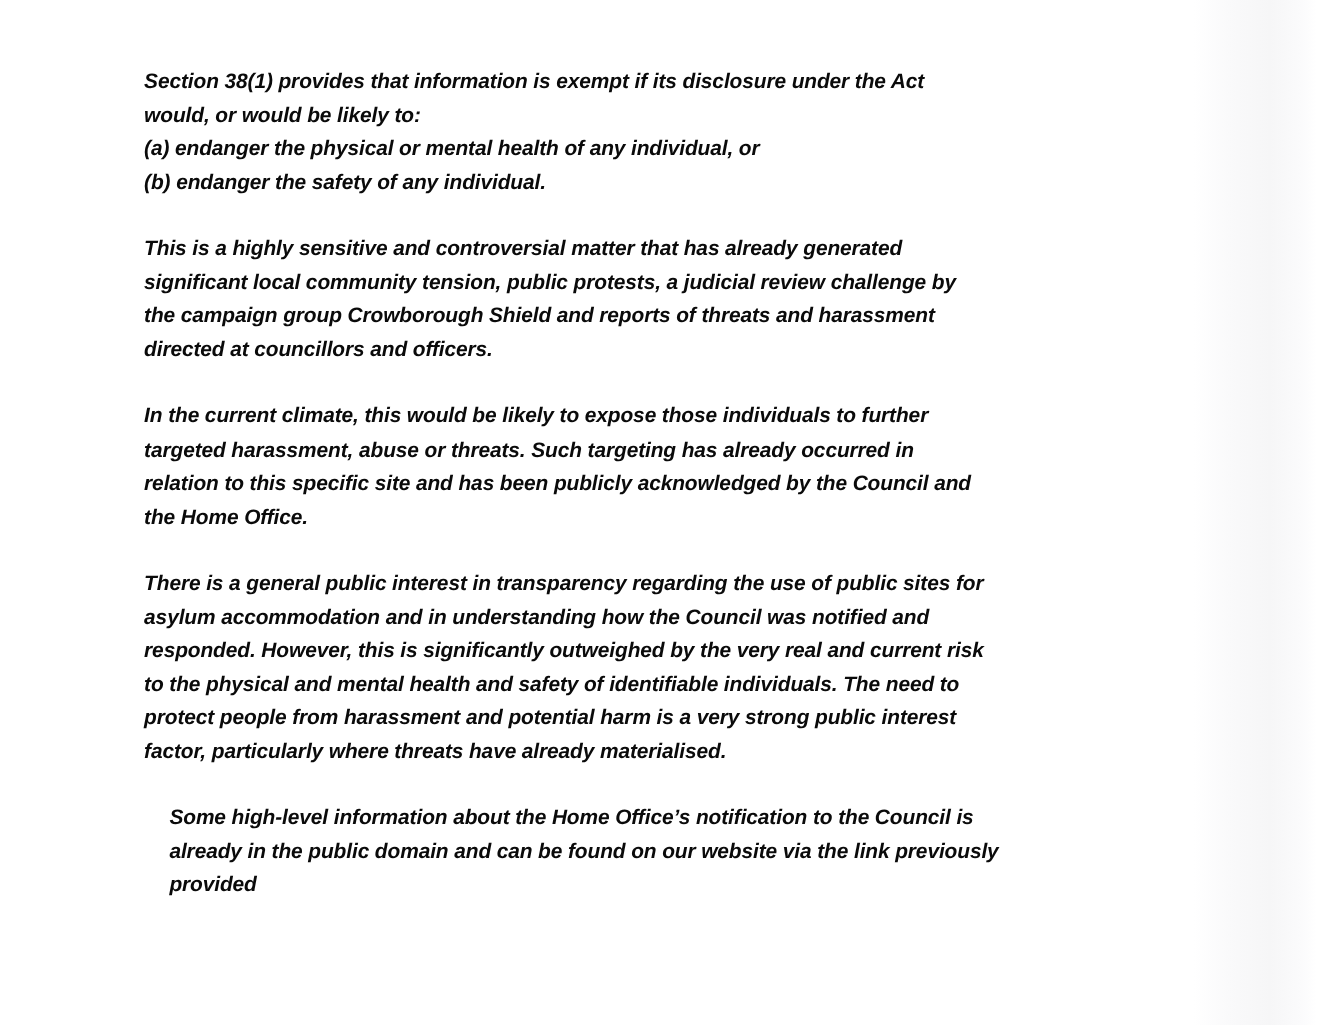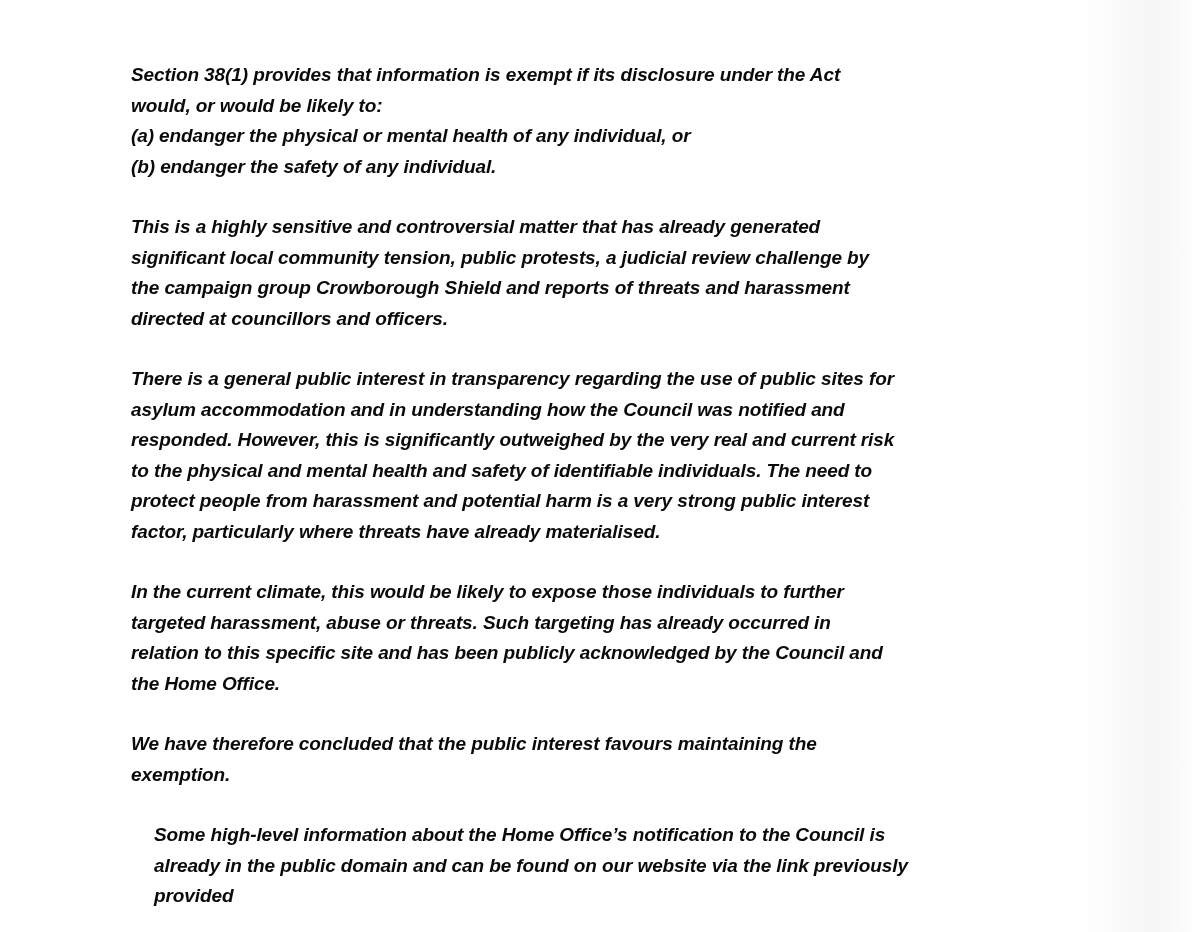--- a/index.html
+++ b/index.html
@@ -61,32 +61,30 @@
   <p class="paragraph">Section 38(1) provides that information is exempt if its disclosure under the Act
 would, or would be likely to:
 (a) endanger the physical or mental health of any individual, or
 (b) endanger the safety of any individual.</p>
 
   <p class="paragraph">This is a highly sensitive and controversial matter that has already generated
 significant local community tension, public protests, a judicial review challenge by
 the campaign group Crowborough Shield and reports of threats and harassment
 directed at councillors and officers.</p>
 
+  <p class="paragraph">In the current climate, this would be likely to expose those individuals to further
+targeted harassment, abuse or threats. Such targeting has already occurred in
+relation to this specific site and has been publicly acknowledged by the Council and
+the Home Office.</p>
+
   <p class="paragraph">There is a general public interest in transparency regarding the use of public sites for
 asylum accommodation and in understanding how the Council was notified and
 responded. However, this is significantly outweighed by the very real and current risk
 to the physical and mental health and safety of identifiable individuals. The need to
 protect people from harassment and potential harm is a very strong public interest
 factor, particularly where threats have already materialised.</p>
 
-  <p class="paragraph">In the current climate, this would be likely to expose those individuals to further
-targeted harassment, abuse or threats. Such targeting has already occurred in
-relation to this specific site and has been publicly acknowledged by the Council and
-the Home Office.</p>
-
-  <p class="paragraph">We have therefore concluded that the public interest favours maintaining the
-exemption.</p>
 
   <p class="paragraph">Some high-level information about the Home Office’s notification to the Council is
 already in the public domain and can be found on our website via the link previously
 provided</p>
 
 </main>
 
 </body></html>

